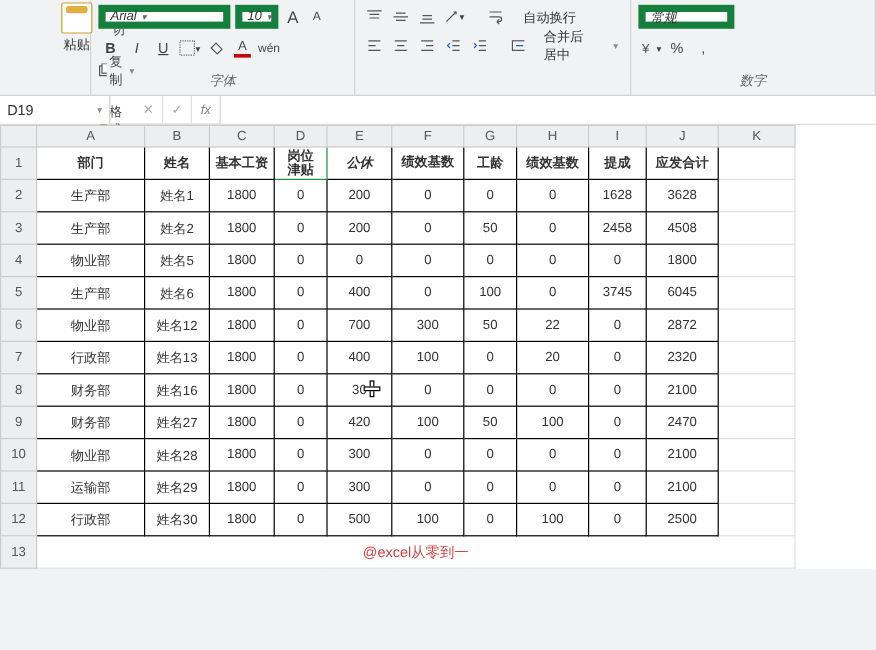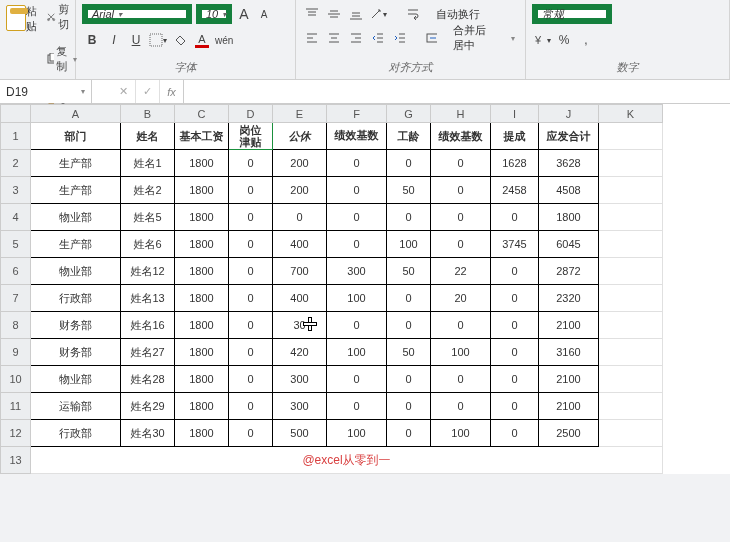--- a/index.html
+++ b/index.html
@@ -2,21 +2,21 @@
 <html><head>
 <meta charset="utf-8">
 <style>
 *{box-sizing:border-box;margin:0;padding:0;font-family:Arial,"Microsoft YaHei",sans-serif;}
 body{width:730px;height:542px;background:#f1f2f4;overflow:hidden;font-size:11px;color:#333;}
 .ribbon{background:#f1f2f4;height:80px;border-bottom:1px solid #d0d0d0;display:flex;}
 .rgroup{border-right:1px solid #d4d4d4;padding:2px 6px 0;display:flex;flex-direction:column;justify-content:space-between;}
 .rgroup-top{flex:1;display:flex;align-items:flex-start;gap:4px;}
 .rgroup-label{text-align:center;font-size:11px;color:#666;padding:2px 0 4px;font-style:italic;}
 .clipboard{width:76px;}
-.paste-btn{display:flex;flex-direction:row;align-items:center;width:36px;cursor:pointer;}
+.paste-btn{display:flex;flex-direction:column;align-items:center;width:36px;cursor:pointer;margin-left:45px;}
 .paste-ico{width:26px;height:26px;background:#fff;border:1px solid #d0a020;border-radius:2px;position:relative;}
 .paste-ico::before{content:"";position:absolute;top:2px;left:3px;width:18px;height:6px;background:#e0b040;border-radius:2px;}
 .paste-txt{font-size:11px;margin-top:2px;}
 .clip-side{display:flex;flex-direction:column;gap:12px;font-size:11px;color:#444;}
 .clip-side div{display:flex;align-items:center;gap:2px;cursor:pointer;}
 .scissor{width:12px;height:12px;display:inline-block;}
 .font-grp{width:220px;}
 .font-row1{display:flex;align-items:center;gap:4px;height:24px;}
 .combo{background:#fff;border:6px solid #15803d;height:20px;display:flex;align-items:center;padding:0 4px;font-size:11px;cursor:text;font-style:italic;}
 .combo .arrow{margin-left:4px;color:#666;font-size:8px;}
@@ -216,21 +216,20 @@
         <div class="merge-btn">
             <svg width="14" height="14">
               <rect x="1" y="3" width="12" height="8" fill="none" stroke="#555"></rect>
               <path d="M4 7h6" stroke="#2060c0"></path>
             </svg>
             <span>合并后居中</span>
             <span style="font-size:8px;color:#888;">▾</span>
           </div>
       </div>
     </div>
-    <div class="rgroup-label">对齐方式</div>
   </div>
 
   <div class="rgroup num-grp">
     <div>
       <div class="align-row">
         <div class="combo num-combo">
             <span>常规</span>
           </div>
       </div>
       <div class="num-row2">
@@ -575,21 +574,21 @@
           <td class="dcell">
             <div class="cell-inner">50</div>
           </td>
           <td class="dcell">
             <div class="cell-inner">100</div>
           </td>
           <td class="dcell">
             <div class="cell-inner">0</div>
           </td>
           <td class="dcell">
-            <div class="cell-inner">3160</div>
+            <div class="cell-inner">2470</div>
           </td>
           <td></td>
         </tr>
         <tr>
           <th class="rowh">10</th>
           <td class="dcell">
             <div class="cell-inner">物业部</div>
           </td>
           <td class="dcell">
             <div class="cell-inner">姓名28</div>

